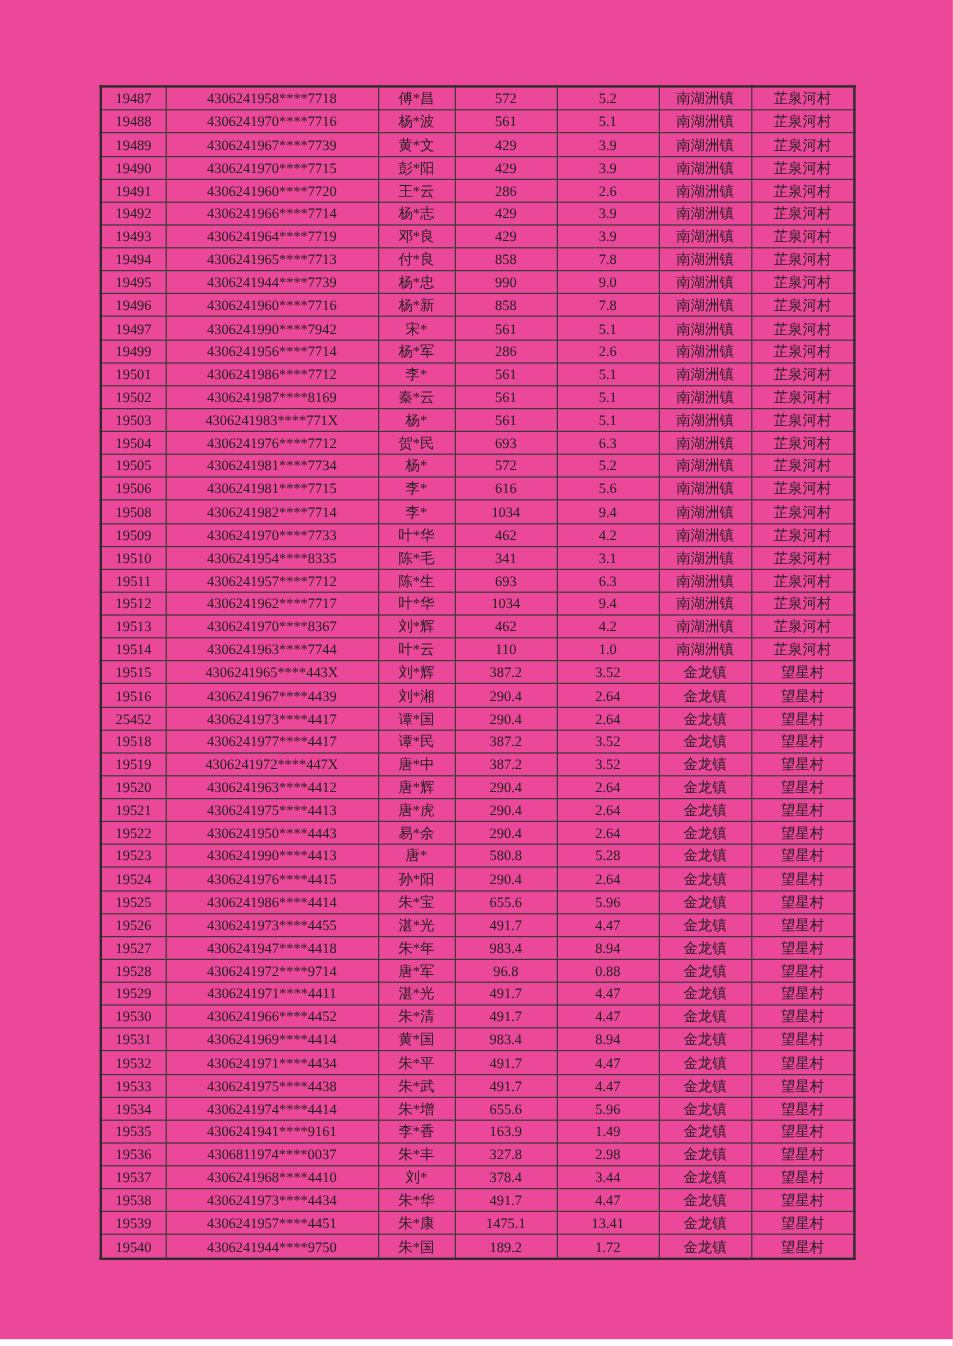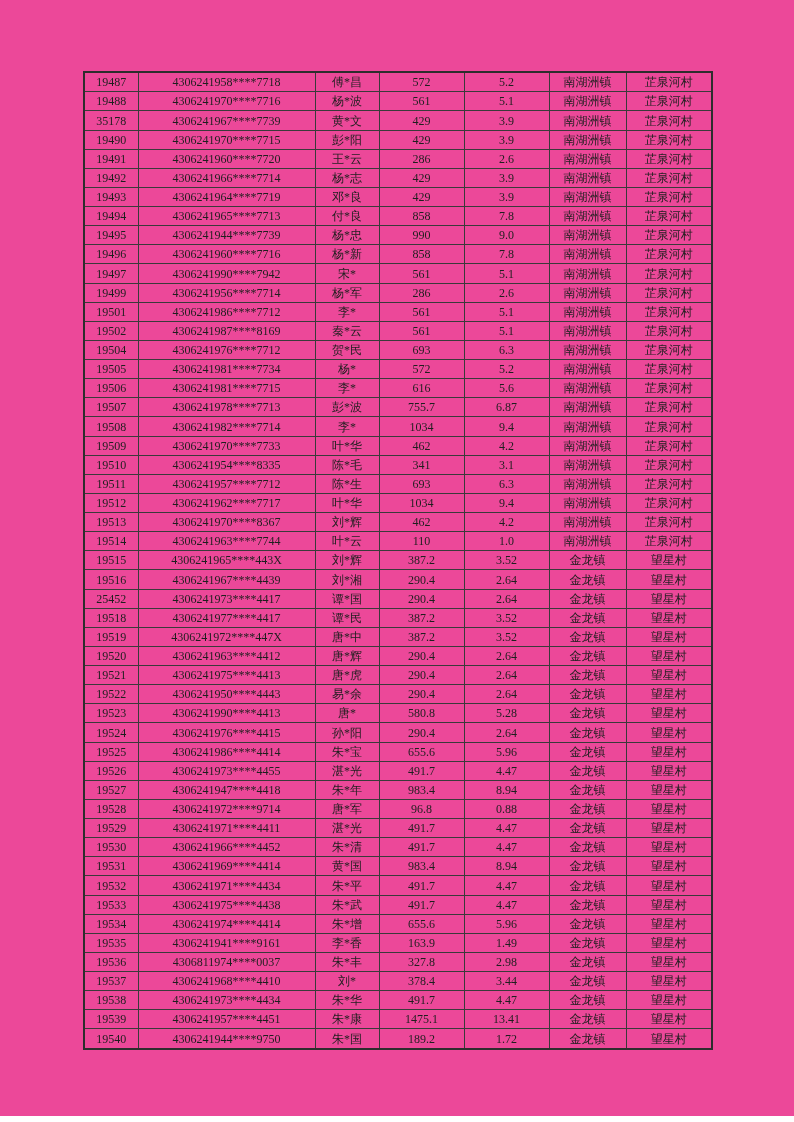--- a/index.html
+++ b/index.html
@@ -79,21 +79,21 @@
     <td>19488</td>
     <td>4306241970****7716</td>
     <td>杨*波</td>
     <td>561</td>
     <td>5.1</td>
     <td>南湖洲镇</td>
     <td>芷泉河村</td>
   </tr>
 
   <tr>
-    <td>35178</td>
+    <td>19489</td>
     <td>4306241967****7739</td>
     <td>黄*文</td>
     <td>429</td>
     <td>3.9</td>
     <td>南湖洲镇</td>
     <td>芷泉河村</td>
   </tr>
 
   <tr>
     <td>19490</td>
@@ -200,20 +200,29 @@
   <tr>
     <td>19502</td>
     <td>4306241987****8169</td>
     <td>秦*云</td>
     <td>561</td>
     <td>5.1</td>
     <td>南湖洲镇</td>
     <td>芷泉河村</td>
   </tr>
 
+  <tr>
+    <td>19503</td>
+    <td>4306241983****771X</td>
+    <td>杨*</td>
+    <td>561</td>
+    <td>5.1</td>
+    <td>南湖洲镇</td>
+    <td>芷泉河村</td>
+  </tr>
 
   <tr>
     <td>19504</td>
     <td>4306241976****7712</td>
     <td>贺*民</td>
     <td>693</td>
     <td>6.3</td>
     <td>南湖洲镇</td>
     <td>芷泉河村</td>
   </tr>
@@ -231,29 +240,20 @@
   <tr>
     <td>19506</td>
     <td>4306241981****7715</td>
     <td>李*</td>
     <td>616</td>
     <td>5.6</td>
     <td>南湖洲镇</td>
     <td>芷泉河村</td>
   </tr>
 
-  <tr>
-    <td>19507</td>
-    <td>4306241978****7713</td>
-    <td>彭*波</td>
-    <td>755.7</td>
-    <td>6.87</td>
-    <td>南湖洲镇</td>
-    <td>芷泉河村</td>
-  </tr>
 
   <tr>
     <td>19508</td>
     <td>4306241982****7714</td>
     <td>李*</td>
     <td>1034</td>
     <td>9.4</td>
     <td>南湖洲镇</td>
     <td>芷泉河村</td>
   </tr>

